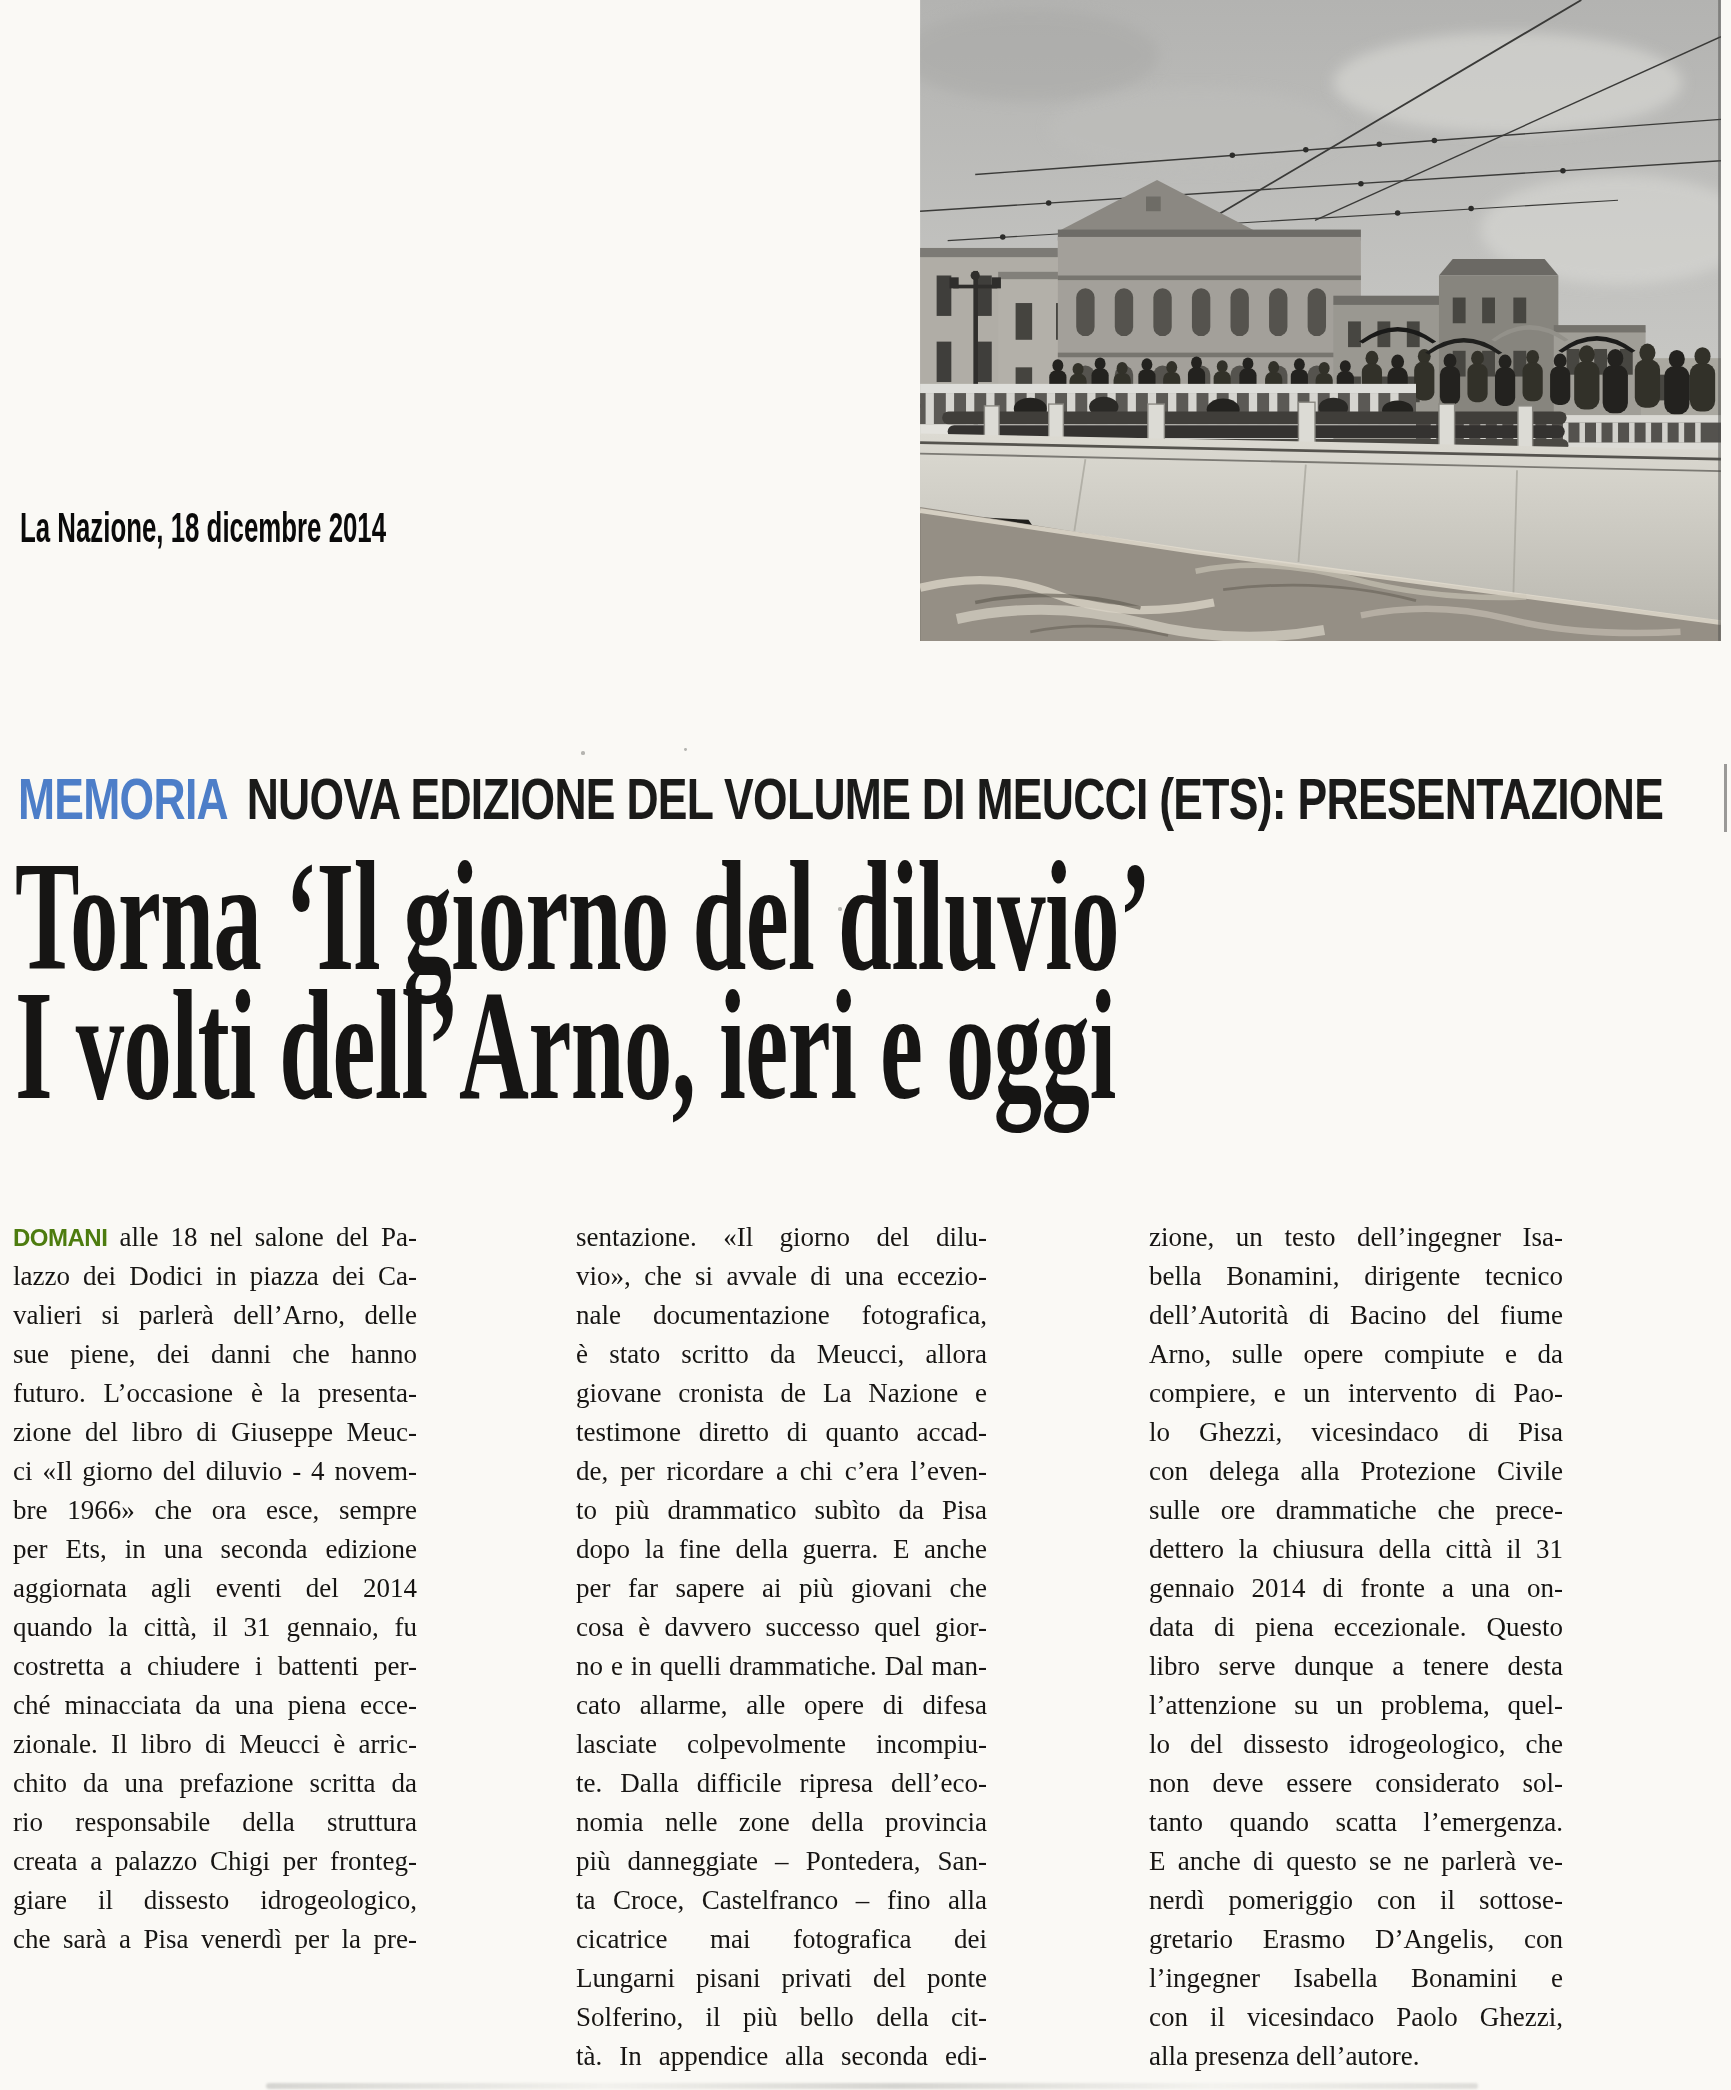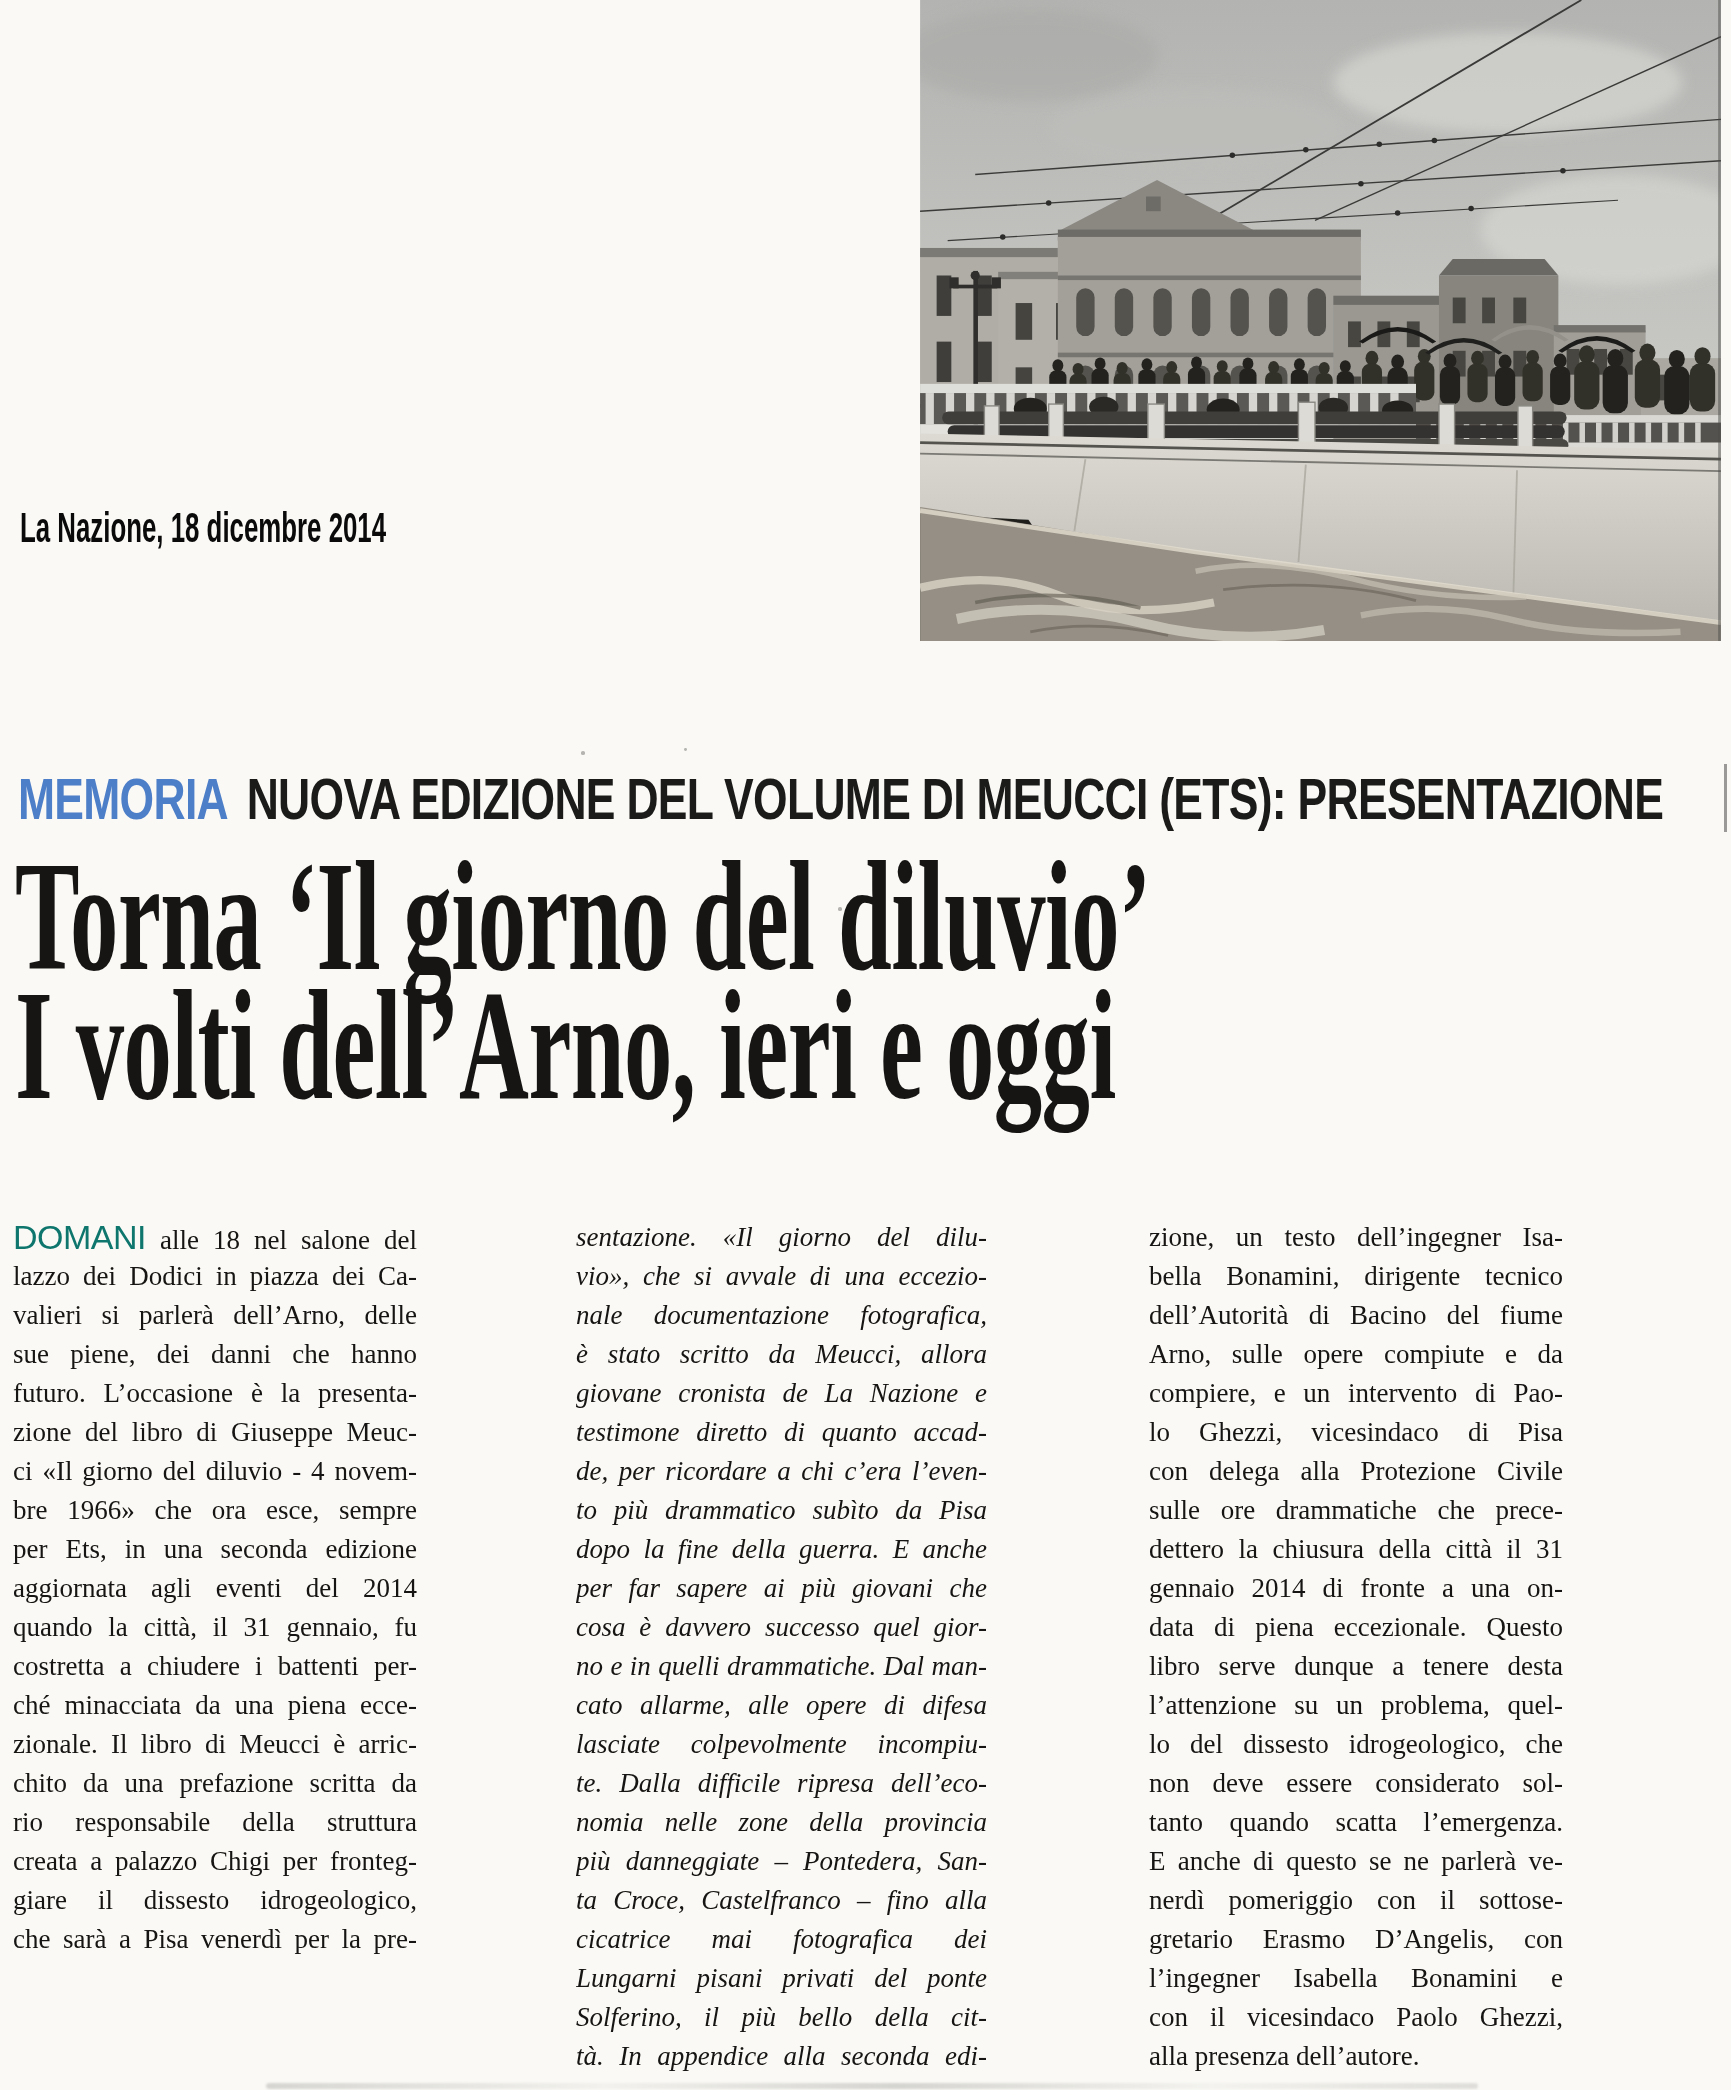--- a/index.html
+++ b/index.html
@@ -27,30 +27,30 @@
     font-family:"Liberation Serif", serif; font-weight:700;
     font-size:156px; line-height:129px; letter-spacing:-0.9px;
     color:#161514; white-space:nowrap;
     transform:scaleX(.62); transform-origin:0 0;
   }
   .article-col{
     position:absolute; top:1218px;
     font-size:27px; line-height:39px; color:#171513;
   }
   .col-0{ left:13px;   width:404px; }
-  .col-1{ left:576px;  width:411px;font-style:italic; }
+  .col-1{ left:576px;  width:411px; }
   .col-2{ left:1149px; width:414px; }
   .bline{
     text-align:justify; text-align-last:justify;
     height:39px; overflow:hidden; white-space:normal;
   }
   .bline.last-left{ text-align-last:left; }
   .lead{
-    font-family:"Liberation Sans", sans-serif; font-weight:400;
-    font-size:34px; letter-spacing:-0.5px; color:#0f766e;
+    font-family:"Liberation Sans", sans-serif; font-weight:700;
+    font-size:24px; letter-spacing:-0.5px; color:#4d7c0f;
   }
   .photo-wrap{
     position:absolute; left:920px; top:0; width:801px; height:641px;
   }
   .photo-wrap svg{ display:block; }
   .kicker-edge{
     position:absolute; left:1724px; top:764px; width:2.8px; height:68px;
     background:#4a4a48; opacity:.55;
   }
   .speck{ position:absolute; border-radius:50%; background:#6f6f6c; opacity:.5; }

